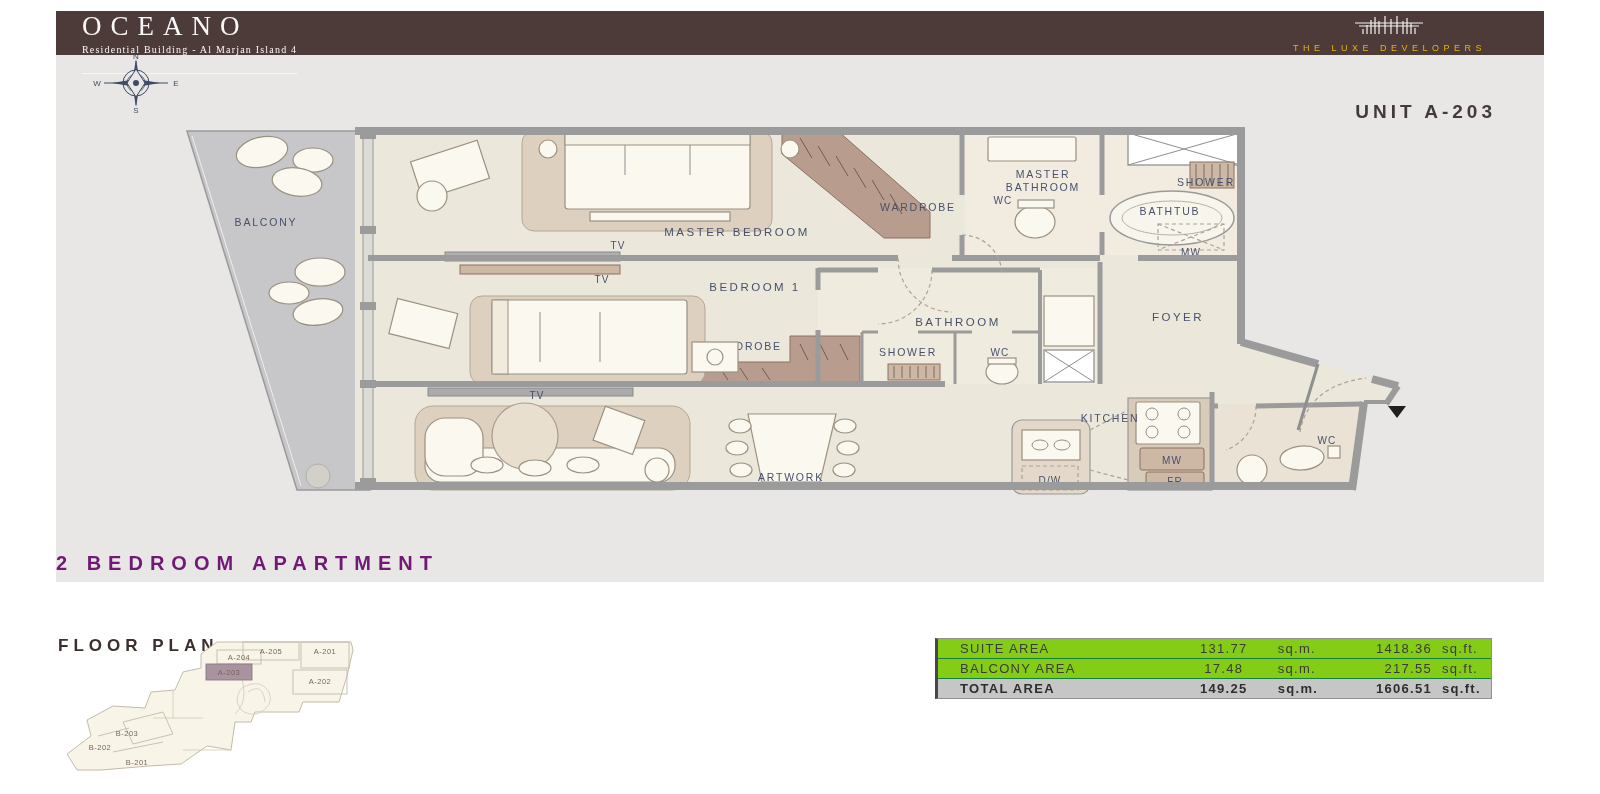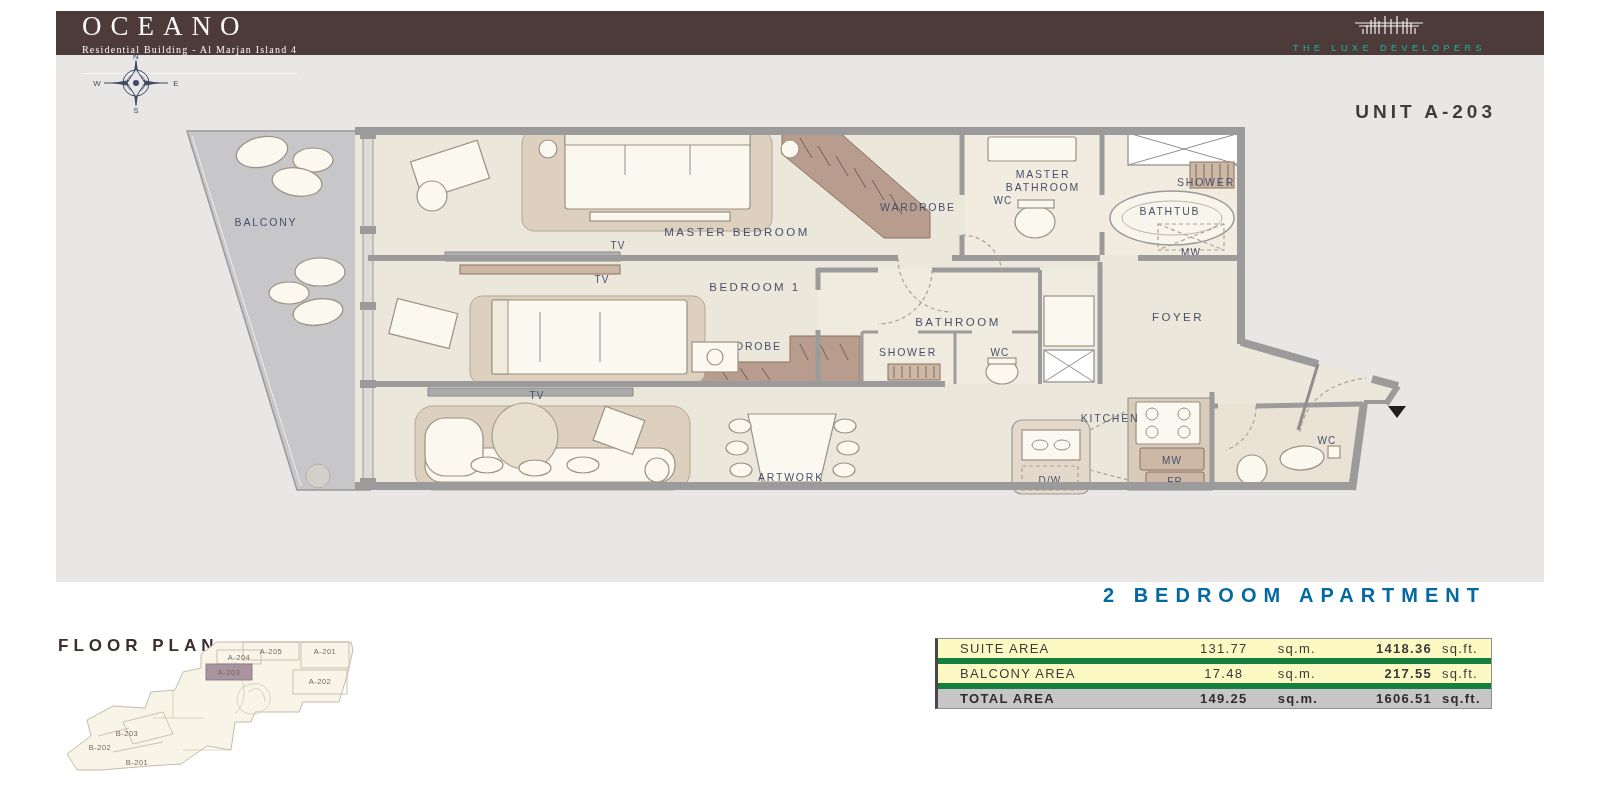--- a/index.html
+++ b/index.html
@@ -3,52 +3,52 @@
 <meta charset="utf-8">
 <style>
   html,body{margin:0;padding:0;background:#ffffff;}
   body{width:1600px;height:794px;position:relative;overflow:hidden;font-family:"Liberation Sans",sans-serif;}
 
   .panel{position:absolute;left:56px;top:55px;width:1488px;height:527px;background:#e8e7e5;}
   .header{position:absolute;left:56px;top:11px;width:1488px;height:44px;background:#4d3b3a;}
   .brand-block{position:absolute;left:26px;top:2px;color:#faf9f7;}
   .brand{font-family:"Liberation Serif",serif;font-size:27px;letter-spacing:9px;line-height:26px;}
   .subtitle{font-family:"Liberation Serif",serif;font-size:10px;letter-spacing:1.2px;border-bottom:1px solid rgba(255,255,255,.65);display:inline-block;padding-bottom:18px;}
-  .dev-block{position:absolute;right:58px;top:4px;text-align:center;color:#14b8a6;}
+  .dev-block{position:absolute;right:58px;top:4px;text-align:center;color:#eab308;}
   .dev-text{font-size:9px;letter-spacing:4.5px;margin-top:2px;}
   .unit-label{position:absolute;right:104px;top:57px;font-size:19px;font-weight:bold;letter-spacing:4px;color:#443b38;margin-top:44px;}
   .compass{position:absolute;left:88px;top:52px;}
 
   .plan-svg{position:absolute;left:170px;top:120px;}
   .lbl{fill:#47516b;font-size:11.5px;letter-spacing:2.5px;text-anchor:middle;}
   .lblm{fill:#47516b;font-size:10.5px;letter-spacing:1.8px;text-anchor:middle;}
   .lbls{fill:#47516b;font-size:10px;letter-spacing:1.2px;text-anchor:middle;}
   .wall{stroke:#9b9b9b;fill:none;stroke-linecap:butt;}
   .w8{stroke-width:8;} .w6{stroke-width:6;} .w5{stroke-width:5;} .w4{stroke-width:4;} .w3{stroke-width:3;}
   .furn{fill:#fbf8ef;stroke:#9a9182;stroke-width:1.2;}
   .tan{fill:#ddd0bf;stroke:#b3a796;stroke-width:1;}
   .tan2{fill:#cdb8a6;stroke:#8b7063;stroke-width:1;}
   .brown{fill:#b89d8f;stroke:#8b7063;stroke-width:1;}
   .xbox{fill:#ffffff;stroke:#9a9a9a;stroke-width:1.4;}
   .dash{stroke:#aaa398;stroke-width:1.2;fill:none;stroke-dasharray:4 3;}
   .thin{stroke:#8f8f8f;stroke-width:1;fill:none;}
 
-  .big-title{position:absolute;left:56px;top:584px;width:1430px;text-align:right;font-size:20px;font-weight:bold;letter-spacing:7px;color:#0369a1;}
+  .big-title{position:absolute;left:56px;top:552px;width:1430px;text-align:left;font-size:20px;font-weight:bold;letter-spacing:7px;color:#701a75;}
   .fp-title{position:absolute;left:58px;top:598px;font-size:17px;font-weight:600;letter-spacing:5px;color:#3a2f2d;margin-top:38px;}
   .mini-svg{position:absolute;left:58px;top:620px;}
   .mini-lbl{fill:#77675c;font-size:7.5px;letter-spacing:.5px;text-anchor:middle;}
 
-  .area-table{position:absolute;left:935px;top:638px;width:553px;border:1px solid #8f8f8f;border-left:3px solid #474747;background:#fef9c3;}
-  .arow{display:flex;align-items:center;height:19px;border-top:6px solid #15803d;font-size:13px;letter-spacing:1.3px;color:#3b3b3b;}
+  .area-table{position:absolute;left:935px;top:638px;width:553px;border:1px solid #8f8f8f;border-left:3px solid #474747;background:#84cc16;}
+  .arow{display:flex;align-items:center;height:19px;border-top:1px solid #15803d;font-size:13px;letter-spacing:1.3px;color:#3b3b3b;}
   .arow:first-child{border-top:none;}
   .arow.total{background:#c6c6c6;font-weight:bold;color:#2d2d2d;}
   .a-label{width:238px;padding-left:22px;}
   .a-v1{width:95px;text-align:center;}
   .a-u1{width:62px;padding-left:10px;}
-  .a-v2{width:105px;text-align:right;font-weight:bold;}
+  .a-v2{width:105px;text-align:right;}
   .a-u2{width:53px;padding-left:10px;}
 </style>
 </head>
 <body>
 
 <div class="panel"></div>
 
 <div class="header">
   <div class="brand-block">
     <div class="brand">OCEANO</div>

